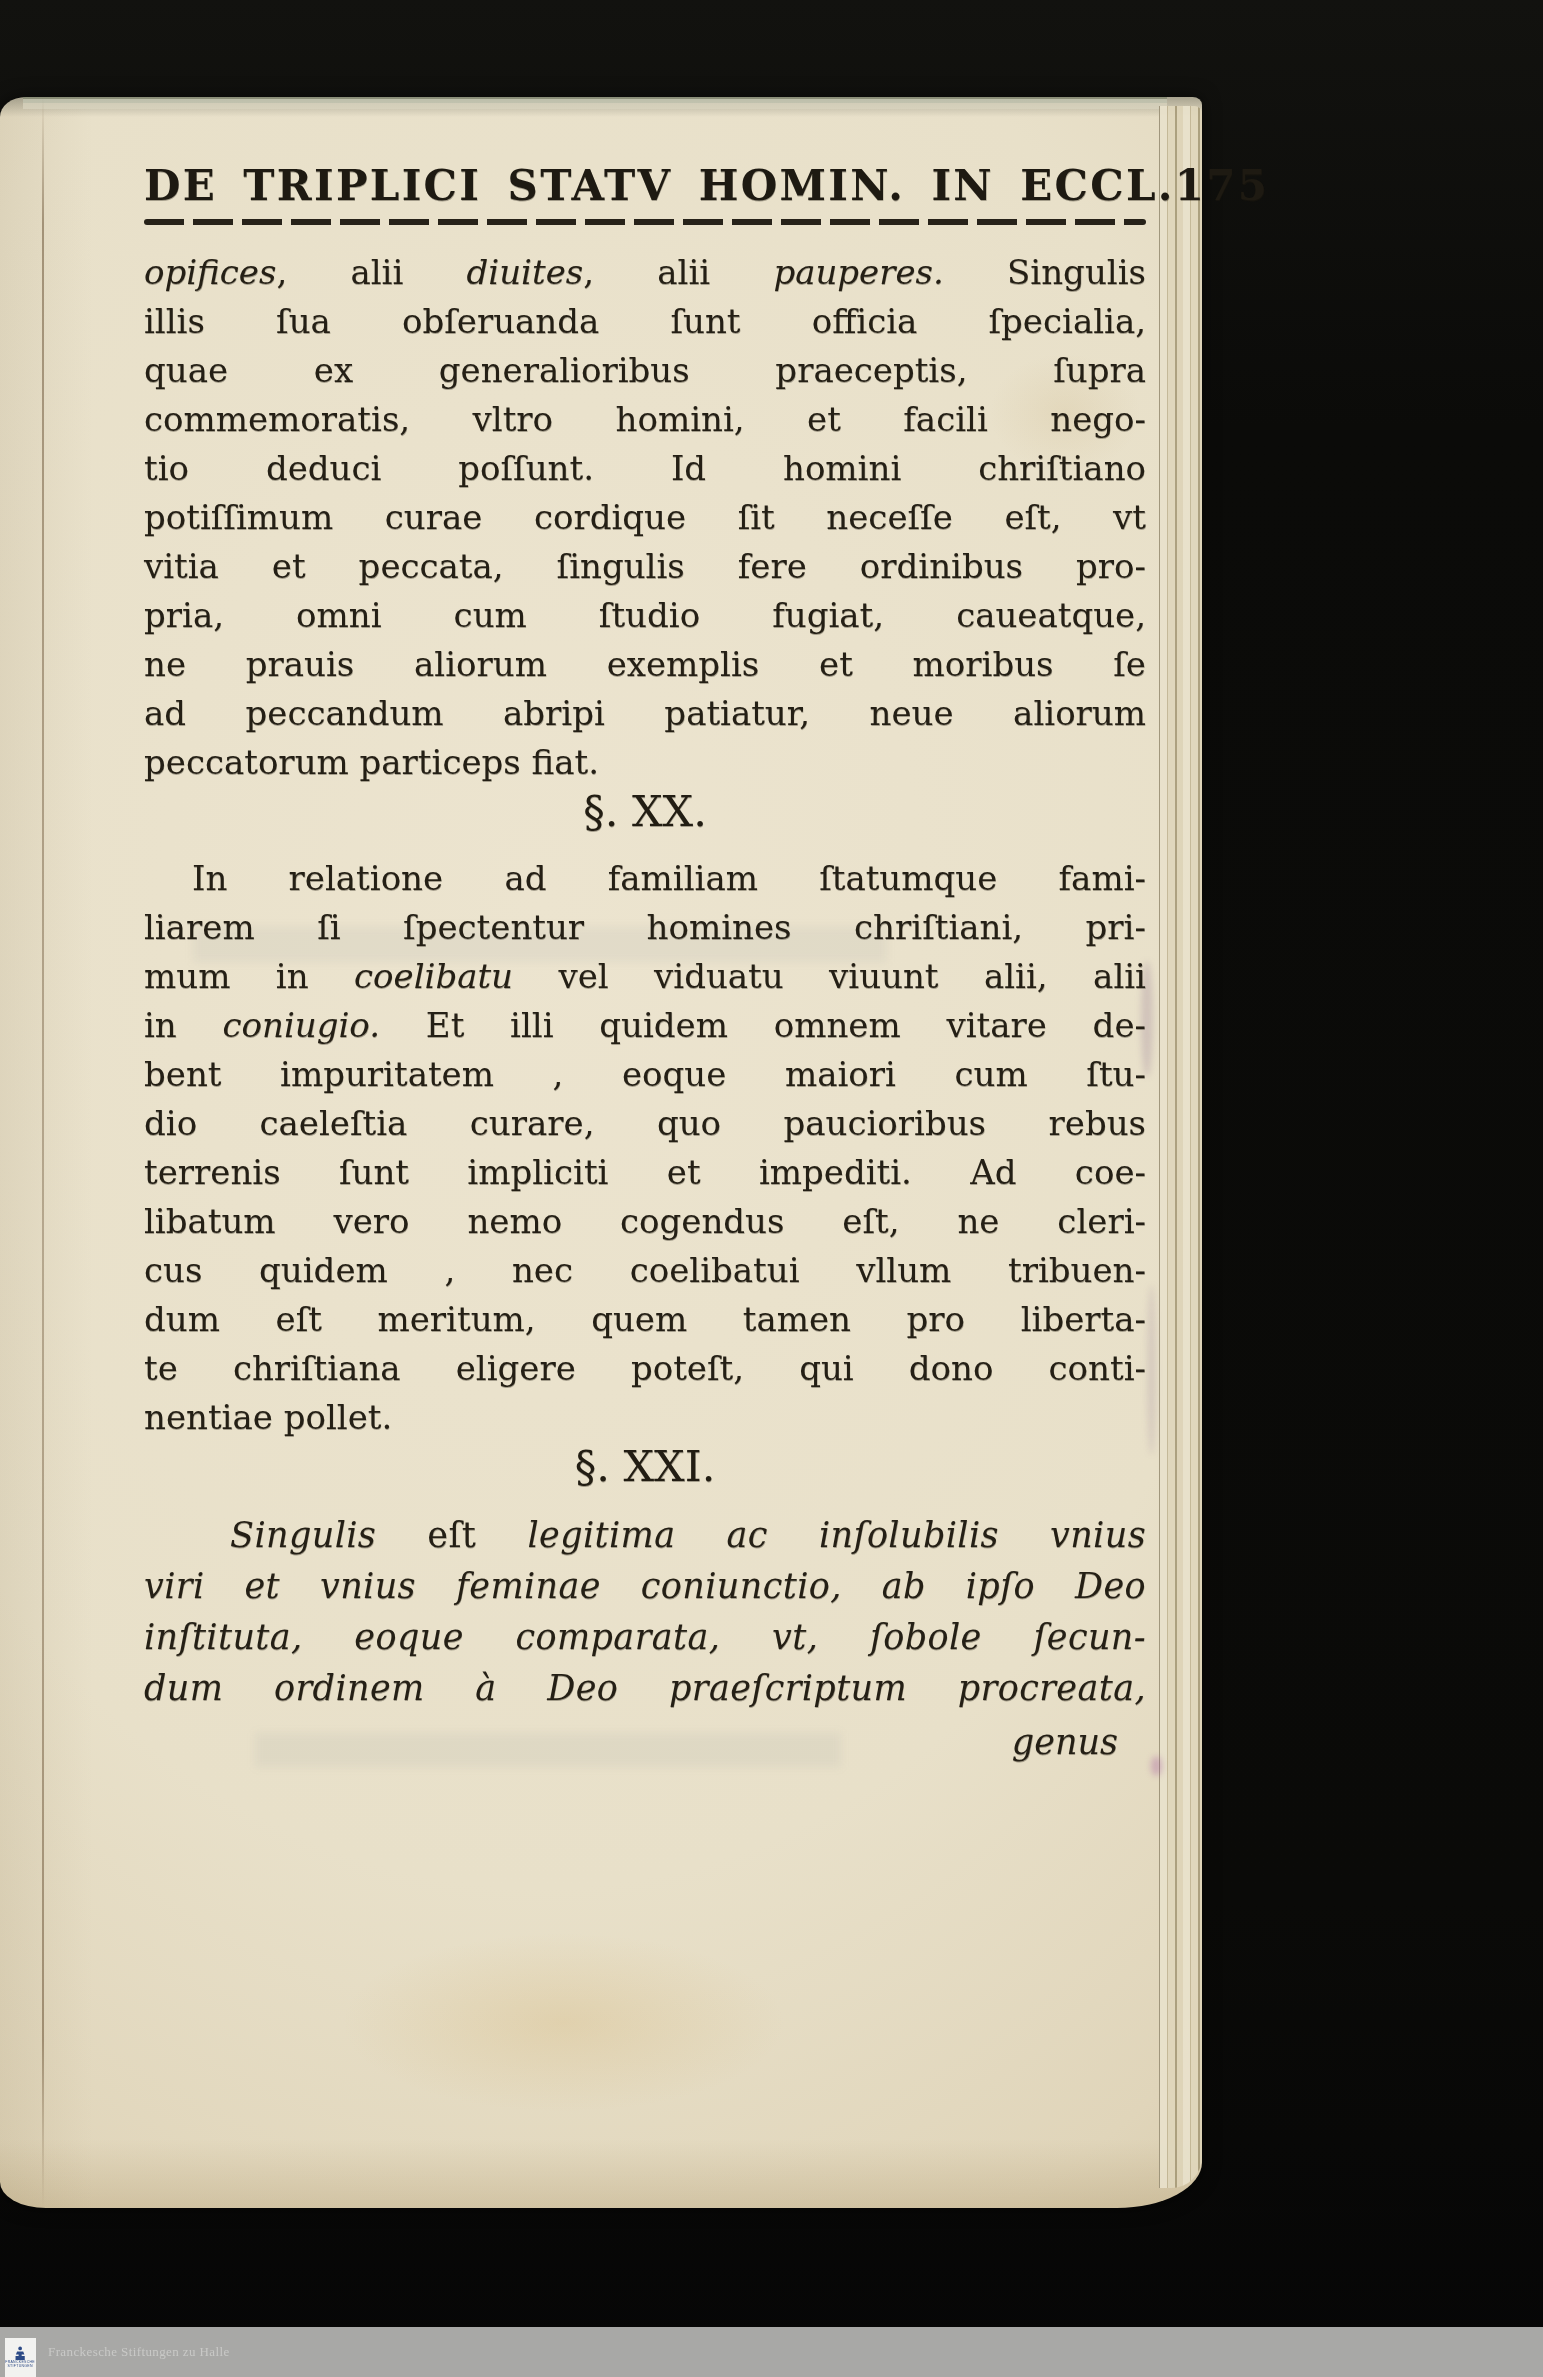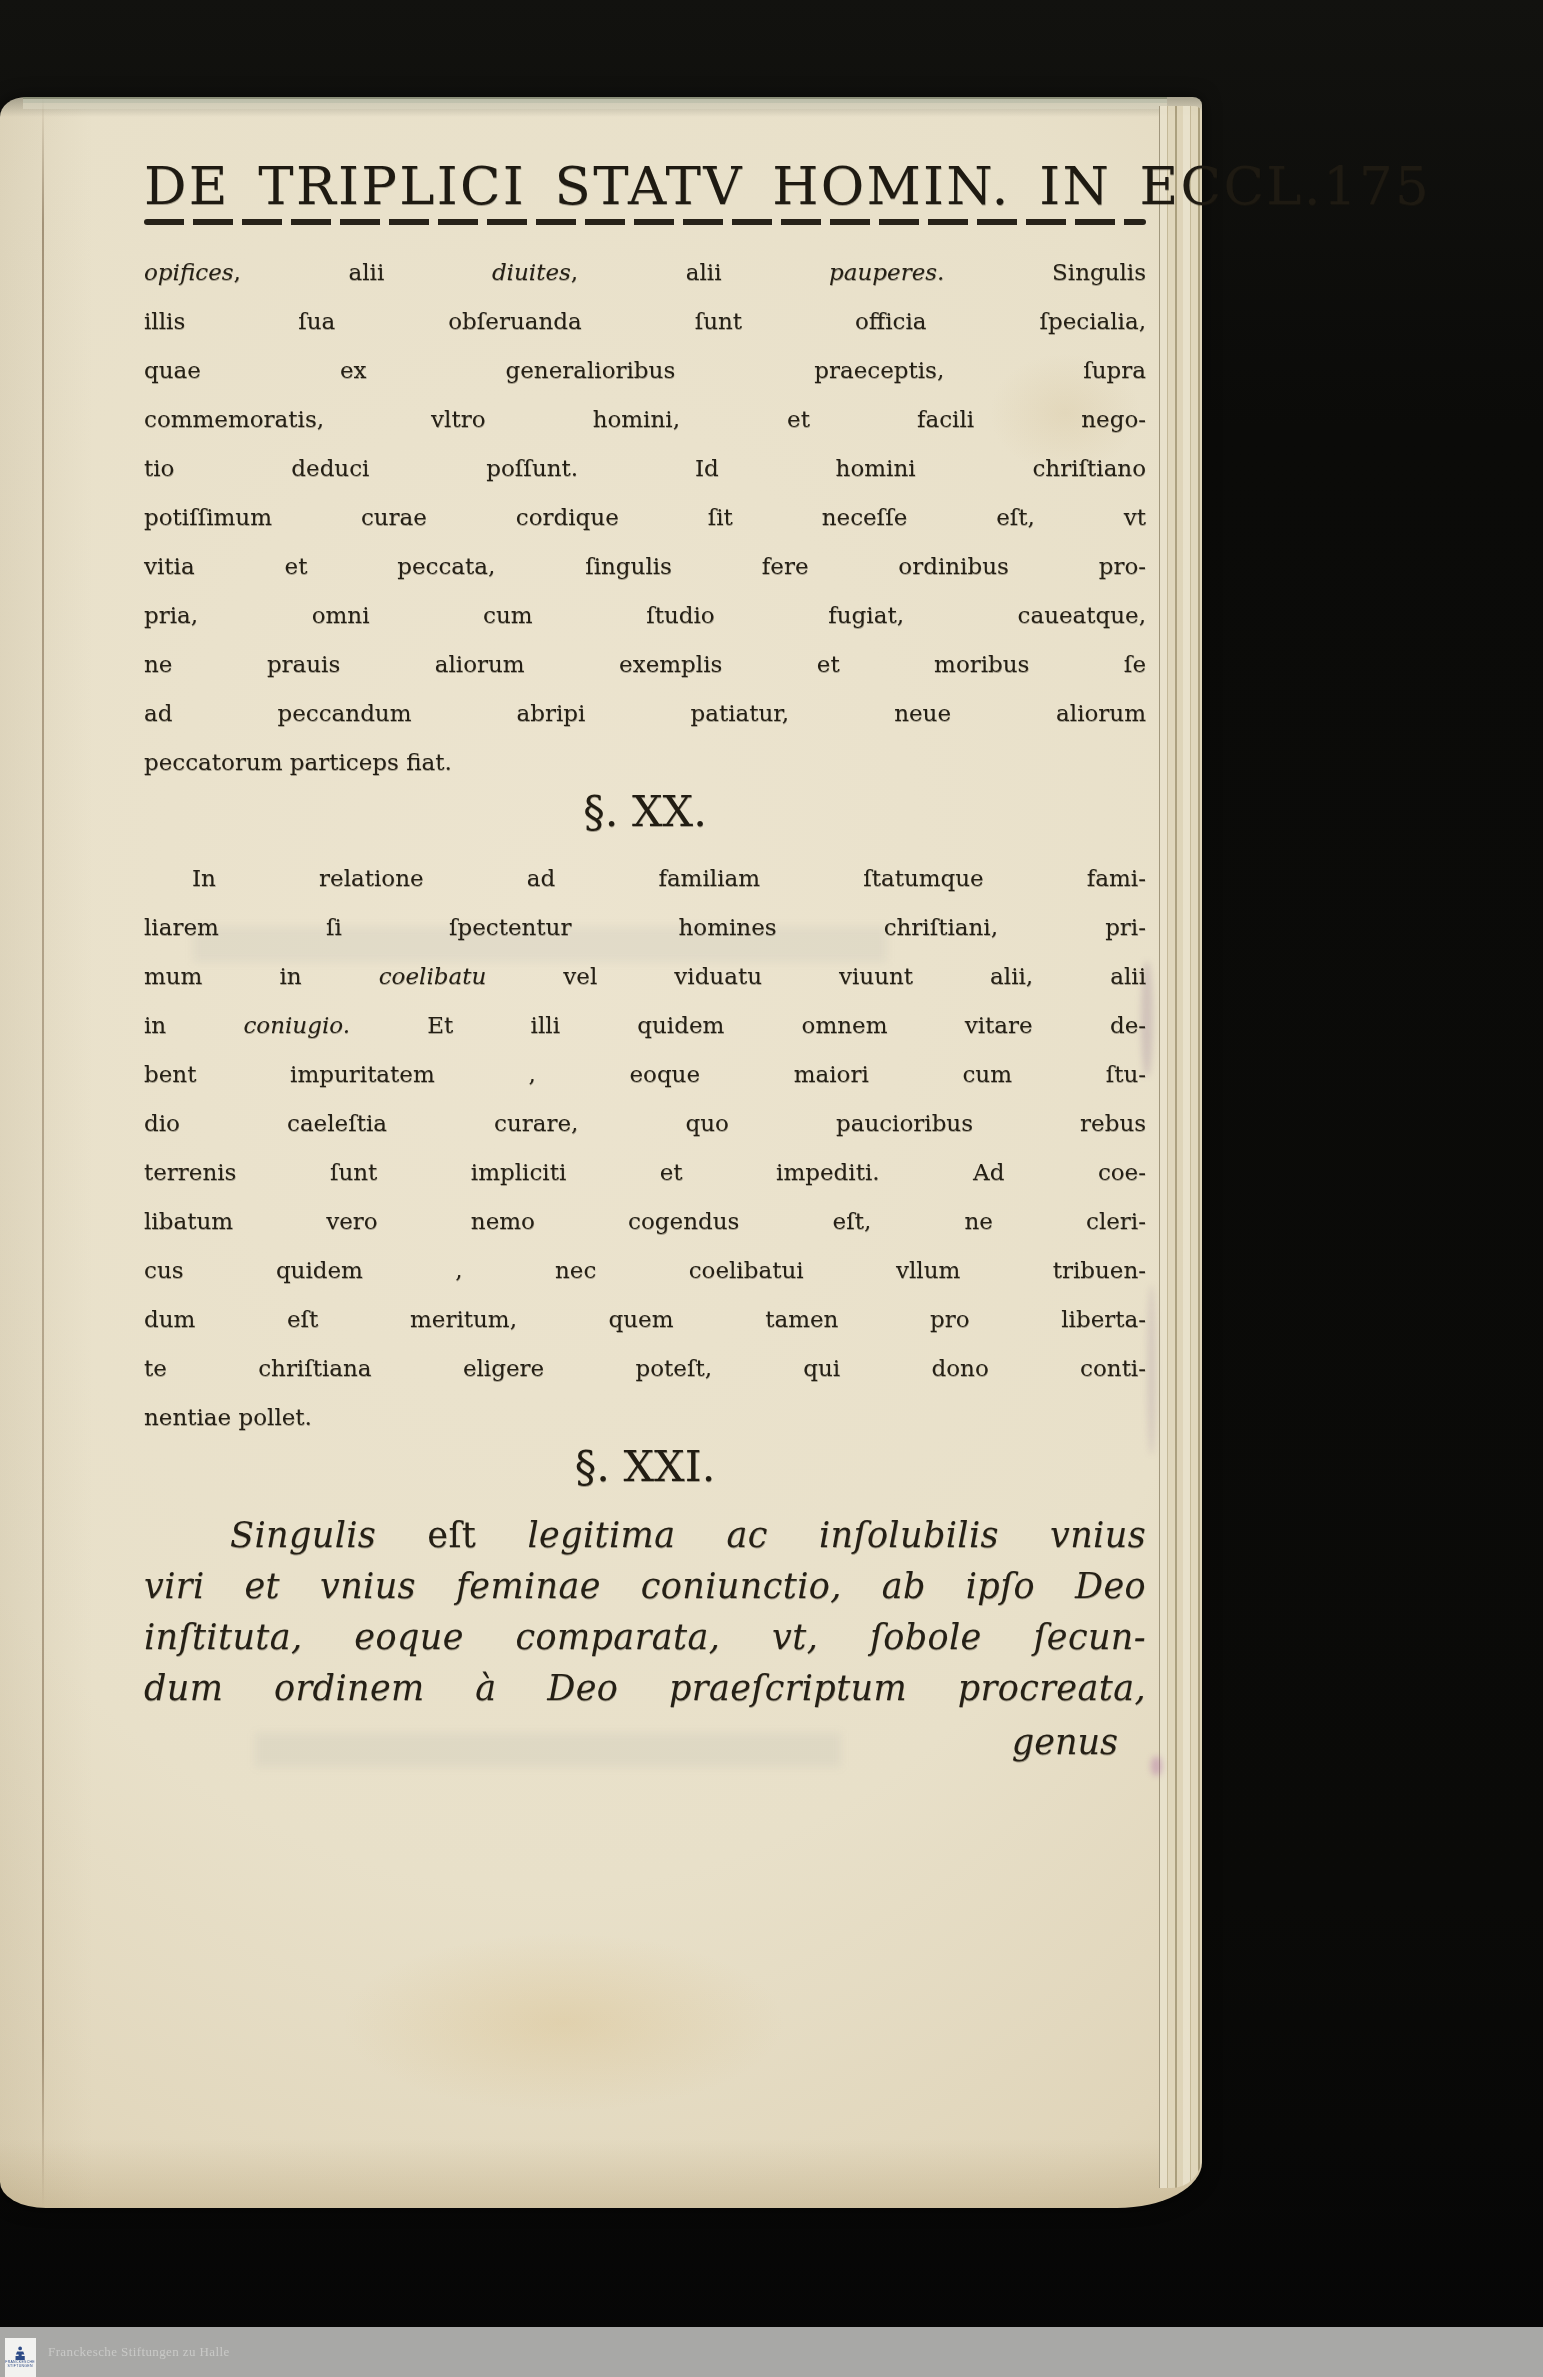--- a/index.html
+++ b/index.html
@@ -29,25 +29,25 @@
   .smudge-2{left:1147px;top:1188px;width:9.3px;height:170px;background:rgba(115,80,125,.15);}
   .smudge-3{left:1151px;top:1659px;width:10.8px;height:20px;background:rgba(150,60,150,.30);}
   .bleed{position:absolute;filter:blur(4.6px);background:rgba(95,108,130,.07);}
   .bleed-1{left:193px;top:830px;width:694px;height:35px;}
   .bleed-2{left:255px;top:1636px;width:586px;height:34px;}
 
   
   .text-area{position:absolute;left:144px;right:56px;top:66px;color:#241f15;
     text-shadow:0.3px 0.5px 0.5px rgba(35,28,16,.35);}
   .header-line{display:flex;justify-content:space-between;align-items:flex-end;
-    font-weight:normal;font-size:53px;line-height:45px;letter-spacing:2.3px;word-spacing:9.3px;color:#1e1a12;white-space:nowrap;}
+    font-weight:bold;font-size:42px;line-height:45px;letter-spacing:2.3px;word-spacing:9.3px;color:#1e1a12;white-space:nowrap;}
   .rule{margin-top:10.8px;height:6.2px;border-radius:3.1px;
     background:repeating-linear-gradient(90deg,#272219 0 40px,rgba(39,34,25,0) 40px 49px);}
   .para{margin-top:23px;}
-  .line{font-size:23px;line-height:49px;text-align:justify;text-align-last:justify;white-space:nowrap;}
+  .line{font-size:34px;line-height:49px;text-align:justify;text-align-last:justify;white-space:nowrap;}
   .line i{font-style:italic;}
   .line.align-left{text-align:left;text-align-last:left;}
   .heading{text-align:center;font-size:43px;line-height:49px;color:#221d13;}
   .heading + .para{margin-top:18.5px;}
   .para.italic-para .line{font-size:35px;line-height:51px;letter-spacing:0.4px;}
   .catchword{margin-top:3.1px;font-size:35px;line-height:51px;font-style:italic;text-align:right;padding-right:28px;}
 
   
   .footer{position:absolute;left:0;right:0;bottom:0;height:50px;background:#a8a8a6;}
   .logo-box{position:absolute;left:4.6px;bottom:0;width:31px;height:39px;background:#f2f2f0;

